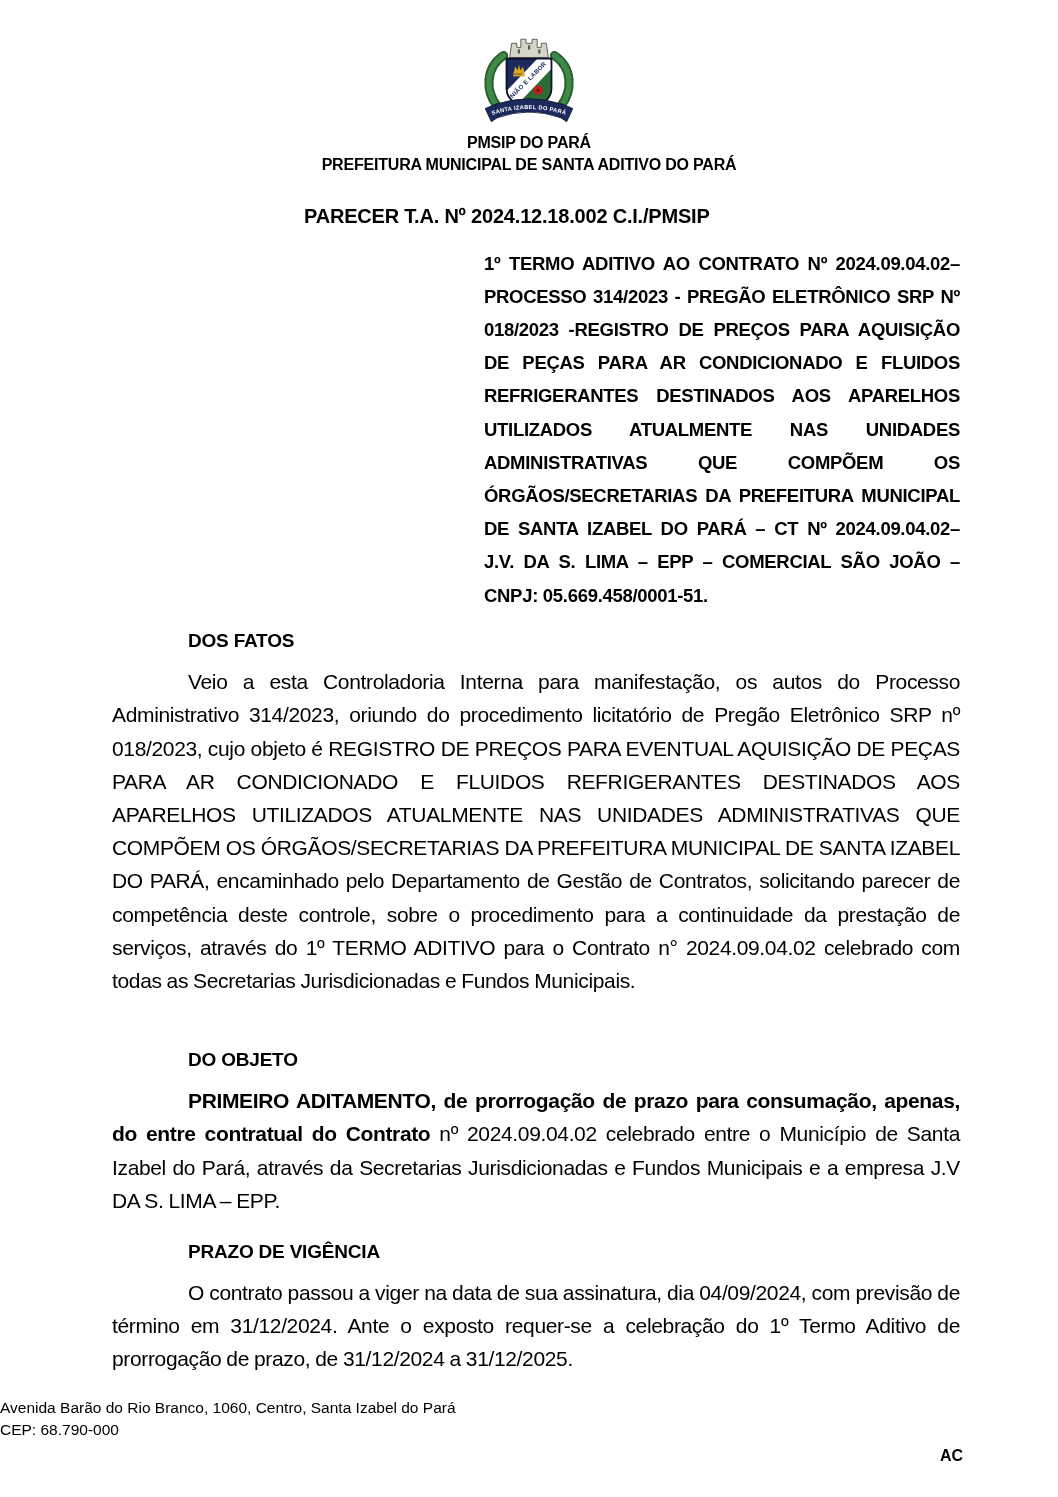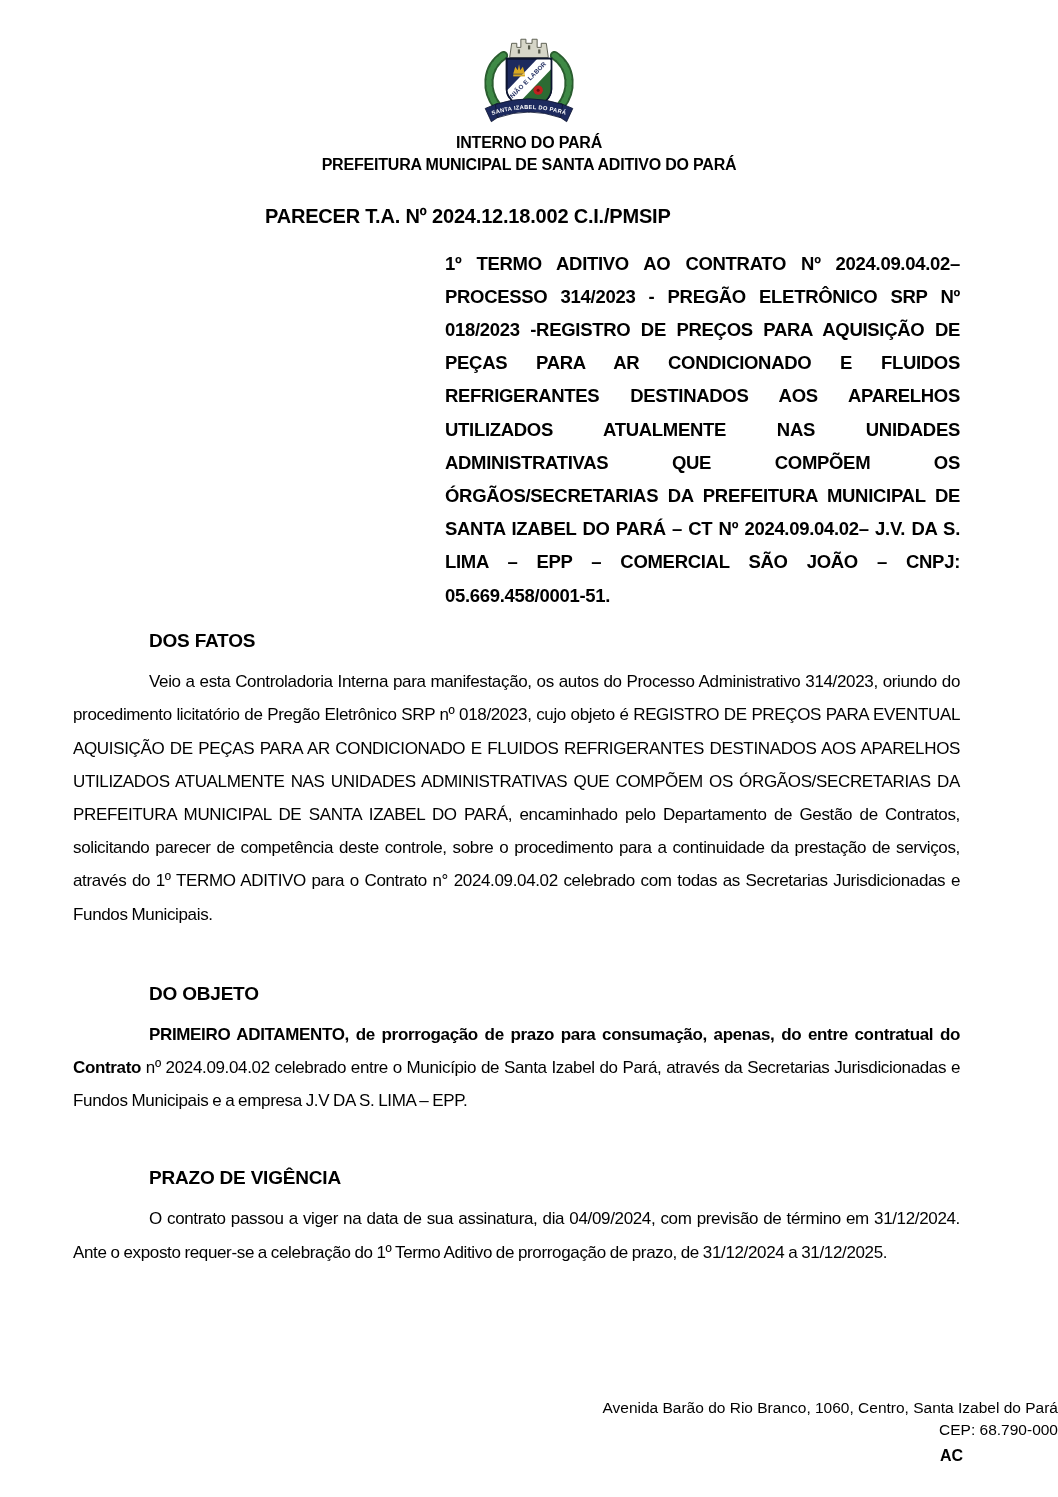--- a/index.html
+++ b/index.html
@@ -3,52 +3,52 @@
 <meta charset="utf-8">
 <style>
   html,body{margin:0;padding:0;background:#ffffff;}
   .page{
     position:relative;
     width:1058px;height:1497px;
     background:#ffffff;color:#000;
     font-family:"Liberation Sans",sans-serif;
     overflow:hidden;
   }
-  .content{padding:0 98px 0 73px;}
+  .content{padding:0 98px 0 112px;}
   .crest{display:block;margin:33px auto 2px auto;}
   .org-header{
     text-align:center;font-weight:bold;
     font-size:16px;line-height:21.5px;letter-spacing:-0.2px;
   }
   .doc-title{
     margin-top:30px;margin-left:192px;
     font-weight:bold;font-size:20px;letter-spacing:-0.2px;
   }
   .subject{
     margin-left:372px;
     font-weight:bold;font-size:18.5px;line-height:33.2px;
     text-align:justify;letter-spacing:-0.3px;
   }
   .heading{
     font-weight:bold;font-size:19px;letter-spacing:-0.2px;
     padding-left:76px;margin:0;
   }
   .h-dosfatos{margin-top:10px;}
   .h-objeto{margin-top:52px;}
-  .h-prazo{margin-top:50px;}
+  .h-prazo{margin-top:24px;}
   .para{
-    font-size:17px;line-height:33.2px;
+    font-size:21px;line-height:33.2px;
     text-align:justify;text-indent:76px;
     letter-spacing:-0.35px;word-spacing:-0.5px;
     margin:13px 0 0 0;
   }
   .para b{letter-spacing:-0.35px;}
   .footer{
     position:absolute;left:0;right:0;bottom:56px;
-    text-align:right;font-size:15.5px;line-height:22px;
+    text-align:left;font-size:15.5px;line-height:22px;
   }
   .initials{
     position:absolute;right:95px;bottom:32px;
     font-size:16px;font-weight:bold;
   }
 </style>
 </head>
 <body>
 
 <div class="page">
@@ -93,21 +93,21 @@
       <path d="M24,69 L12,74 L18,87 L27,81 Z" fill="#1d2a5e" stroke="#0d1530" stroke-width="0.8"></path>
       <path d="M86,69 L98,74 L92,87 L83,81 Z" fill="#1d2a5e" stroke="#0d1530" stroke-width="0.8"></path>
       <path d="M22,70 Q55,59 88,70 L86,83 Q55,72 24,83 Z" fill="#1d2a5e" stroke="#0d1530" stroke-width="0.8"></path>
       <text font-family="Liberation Sans, sans-serif" font-size="5.6" font-weight="bold" fill="#ffffff" letter-spacing="0.3">
         <textPath href="#ribbonTextPath" startOffset="50%" text-anchor="middle">SANTA IZABEL DO PARÁ</textPath>
       </text>
     </g>
   </svg>
 
   <div class="org-header">
-    <div>INTERNO DO PARÁ</div>
+    <div>PMSIP DO PARÁ</div>
     <div>PREFEITURA MUNICIPAL DE SANTA ADITIVO DO PARÁ</div>
   </div>
 
   <div class="content">
 
     <div class="doc-title">PARECER T.A. Nº 2024.12.18.002 C.I./PMSIP</div>
 
     <p class="subject">1º TERMO ADITIVO AO CONTRATO Nº 2024.09.04.02– PROCESSO 314/2023 - PREGÃO ELETRÔNICO SRP Nº 018/2023 -REGISTRO DE PREÇOS PARA AQUISIÇÃO DE PEÇAS PARA AR CONDICIONADO E FLUIDOS REFRIGERANTES DESTINADOS AOS APARELHOS UTILIZADOS ATUALMENTE NAS UNIDADES ADMINISTRATIVAS QUE COMPÕEM OS ÓRGÃOS/SECRETARIAS DA PREFEITURA MUNICIPAL DE SANTA IZABEL DO PARÁ – CT Nº 2024.09.04.02– J.V. DA S. LIMA – EPP – COMERCIAL SÃO JOÃO – CNPJ: 05.669.458/0001-51.</p>
 
     <h2 class="heading h-dosfatos">DOS FATOS</h2>

